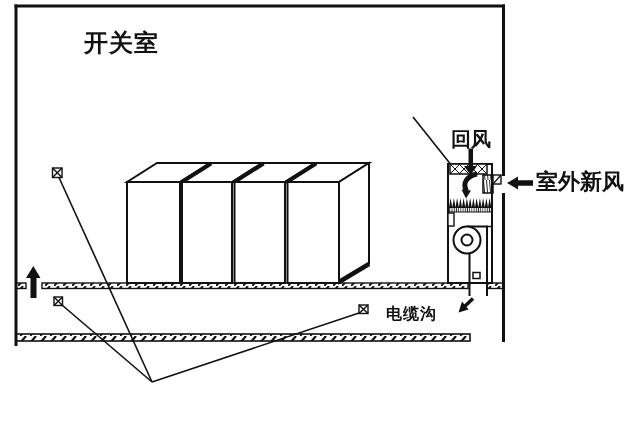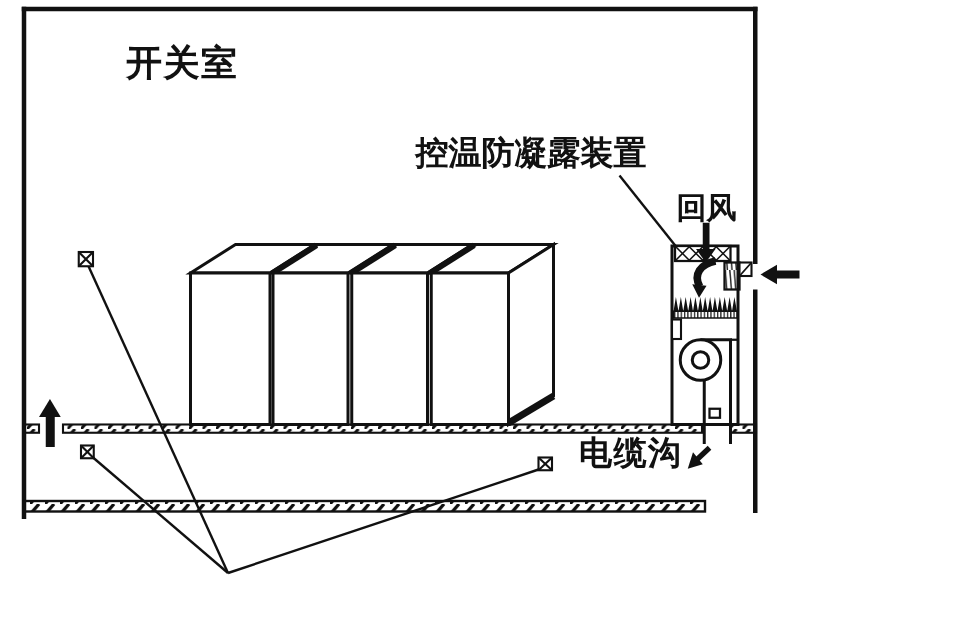--- a/index.html
+++ b/index.html
@@ -4,21 +4,21 @@
 <style>
   html,body{margin:0;padding:0;background:#fff;}
   #stage{position:relative;width:640px;height:423px;background:#fff;overflow:hidden;
          font-family:"Liberation Sans",sans-serif;text-decoration:underline;}
   #stage svg{position:absolute;left:0;top:0;}
   .lbl{position:absolute;color:#111;font-weight:bold;white-space:nowrap;line-height:1.1;}
   .lbl-room{left:84px;top:30px;font-size:24px;letter-spacing:1px;}
   .lbl-device{left:277px;top:90px;font-size:22px;}
   .lbl-return{left:451px;top:128px;font-size:20px;}
   .lbl-fresh{left:536px;top:170px;font-size:22px;}
-  .lbl-trench{left:386px;top:290px;font-size:22px;letter-spacing:1px;}
+  .lbl-trench{left:386px;top:305px;font-size:16px;letter-spacing:1px;}
   .lbl-sensors{left:117px;top:388px;font-size:23px;letter-spacing:1px;}
 </style>
 </head>
 <body>
 
 <div id="stage">
   <svg width="640" height="423" viewBox="0 0 640 423">
     <defs>
       <pattern id="hatch" width="9" height="5.5" patternUnits="userSpaceOnUse">
         <line x1="0" y1="5.5" x2="5" y2="0" stroke="#111" stroke-width="2"></line>
@@ -153,16 +153,16 @@
       </g>
       <g>
         <rect x="359" y="305" width="9" height="8.5"></rect>
         <line x1="359" y1="305" x2="368" y2="313.5"></line>
           <line x1="368" y1="305" x2="359" y2="313.5"></line>
       </g>
     </g>
   </svg>
 
   <div class="lbl lbl-room">开关室</div>
-  <div class="lbl lbl-device">控温防凝露装置</div>
   <div class="lbl lbl-return">回风</div>
+  <div class="lbl lbl-fresh">室外新风</div>
   <div class="lbl lbl-trench">电缆沟</div>
 </div>
 
 </body></html>

